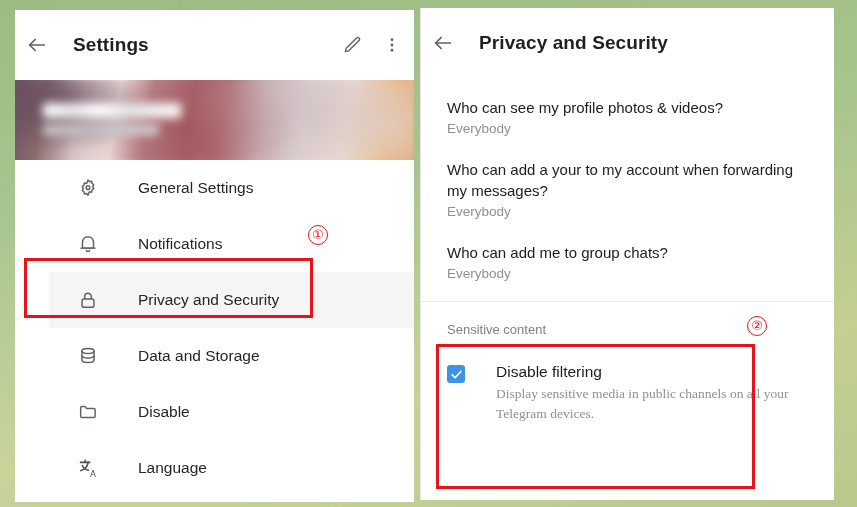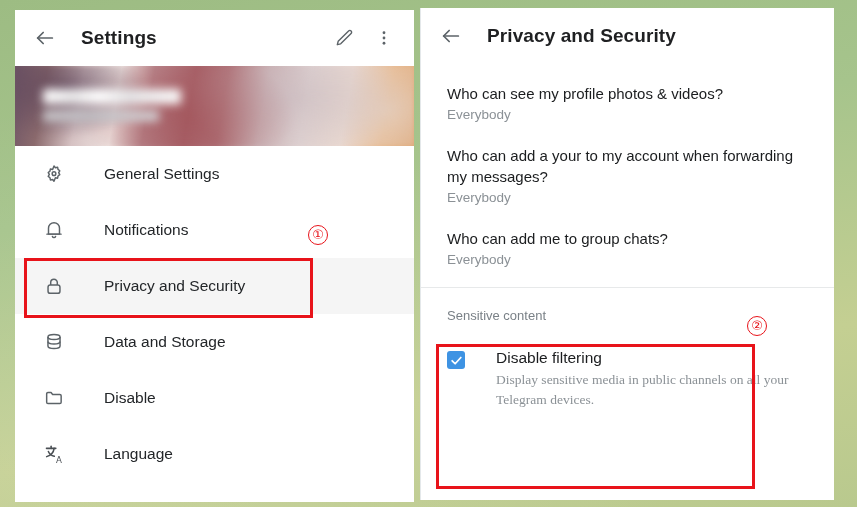--- a/index.html
+++ b/index.html
@@ -51,22 +51,22 @@
     overflow: hidden;
   }
   #panel-left  { left: 15px;  top: 10px; width: 399px; height: 492px; }
   #panel-right { left: 420px; top: 8px;  width: 414px; height: 492px;
                  border-left: 1px solid #e4e8ea; }
 
   
   .appbar {
     display: flex;
     align-items: center;
-    height: 56px;
-    padding: 0 10px;
+    height: 70px;
+    padding: 0 2px;
     background: #ffffff;
   }
   .appbar-title {
     font-size: 19px;
     font-weight: bold;
     color: #1f2022;
     margin-left: 16px;
     letter-spacing: .1px;
   }
   .appbar-spacer { flex: 1 1 auto; }
@@ -112,21 +112,21 @@
     background: linear-gradient(90deg,#ffffff 0%,#e9e9ea 22%,#ffffff 40%,#e4e4e6 62%,#fbfbfb 100%);
     border-radius: 2px;
   }
   .banner-blur .l2 {
     position:absolute; left:6px; top:25px; width:116px; height:10px;
     background: linear-gradient(90deg,#cfcfd2 0%,#bfbfc4 40%,#d6d6d9 100%);
     border-radius: 2px;
   }
 
   
-  .settings-list { background: #ffffff; }
+  .settings-list { background: #ffffff; margin-left: 34px; }
   .settings-item {
     display: flex;
     align-items: center;
     height: 56px;
     padding: 0 0 0 26px;
   }
   .settings-item.selected { background: #f5f5f5; }
   .settings-item .s-icon {
     width: 26px;
     display: flex; align-items: center; justify-content: center;

